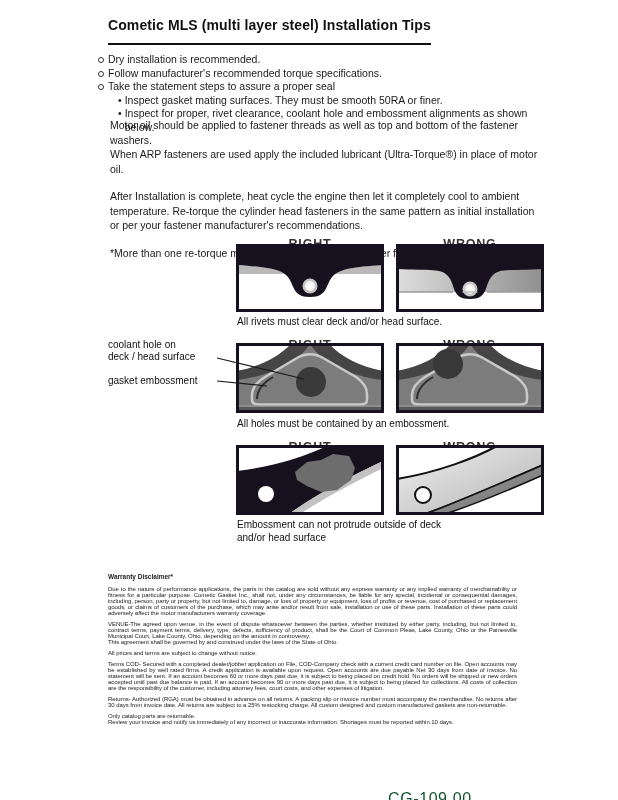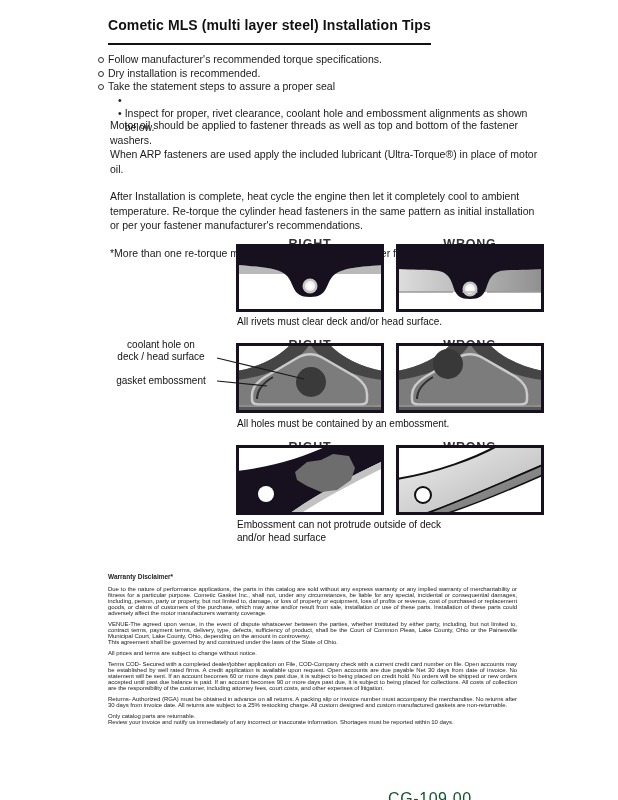--- a/index.html
+++ b/index.html
@@ -21,50 +21,51 @@
   .dot { font-size:10.5px; line-height:13.5px; margin:0 3px 0 20px; flex:0 0 auto; }
   
   .diesel { position:absolute; left:110px; top:118px; width:430px; }
   .diesel h2 { margin:0 0 8px 0; font-size:12px; font-weight:bold; color:#111; }
   .diesel p { margin:0 0 13px 0; font-size:10.5px; line-height:14.5px; white-space:pre-line; }
   
   .dg-header { position:absolute; width:148px; text-align:center; font-size:12.5px;
     font-weight:600; letter-spacing:0.8px; color:#333;margin-top:9px; }
   .dg-box { position:absolute; }
   .dg-caption { position:absolute; font-size:10px; color:#111; white-space:pre-line; line-height:12.5px; }
-  .lbl { position:absolute; font-size:10px; line-height:11.5px; text-align:center; width:106px; left:108px; white-space:pre-line; color:#111; }
+  .lbl { position:absolute; font-size:10px; line-height:11.5px; text-align:left; width:106px; left:108px; white-space:pre-line; color:#111; }
   .overlay { position:absolute; left:0; top:0; pointer-events:none; }
   
   .disclaimer { position:absolute; left:108px; top:573px; width:409px; color:#222; }
   .disclaimer h3 { margin:0 0 6px 0; font-size:6.5px; font-weight:bold; }
   .disclaimer p { margin:0 0 5px 0; font-size:6px; line-height:6px; white-space:pre-line; text-align:justify; letter-spacing:-0.05px; }
   
   .code { position:absolute; left:388px; top:790px; font-size:16px; letter-spacing:0.6px; color:#14532d; }
 </style>
 </head>
 <body>
 
 <div class="page">
 
   <div class="intro">
     <h1 class="title">Cometic MLS (multi layer steel) Installation Tips</h1>
     <div class="bullet-row">
       <span class="ring"></span>
+      <span>Dry installation is recommended.</span>
+    </div>
+    <div class="bullet-row">
+      <span class="ring"></span>
       <span>Follow manufacturer's recommended torque specifications.</span>
-    </div>
-    <div class="bullet-row">
-      <span class="ring"></span>
-      <span>Dry installation is recommended.</span>
     </div>
     <div class="bullet-row">
       <span class="ring"></span>
       <span>Take the statement steps to assure a proper seal</span>
     </div>
     <div class="bullet-row">
       <span class="dot">•</span>
+      <span>Inspect gasket mating surfaces.  They must be smooth 50RA or finer.</span>
     </div>
     <div class="bullet-row">
       <span class="dot">•</span>
       <span>Inspect for proper, rivet clearance, coolant hole and embossment alignments as shown below.</span>
     </div>
   </div>
 
   <div class="diesel">
     <p>Motor oil should be applied to fastener threads as well as top and bottom of the fastener washers.
 When ARP fasteners are used apply the included lubricant (Ultra-Torque®) in place of motor oil.</p>

